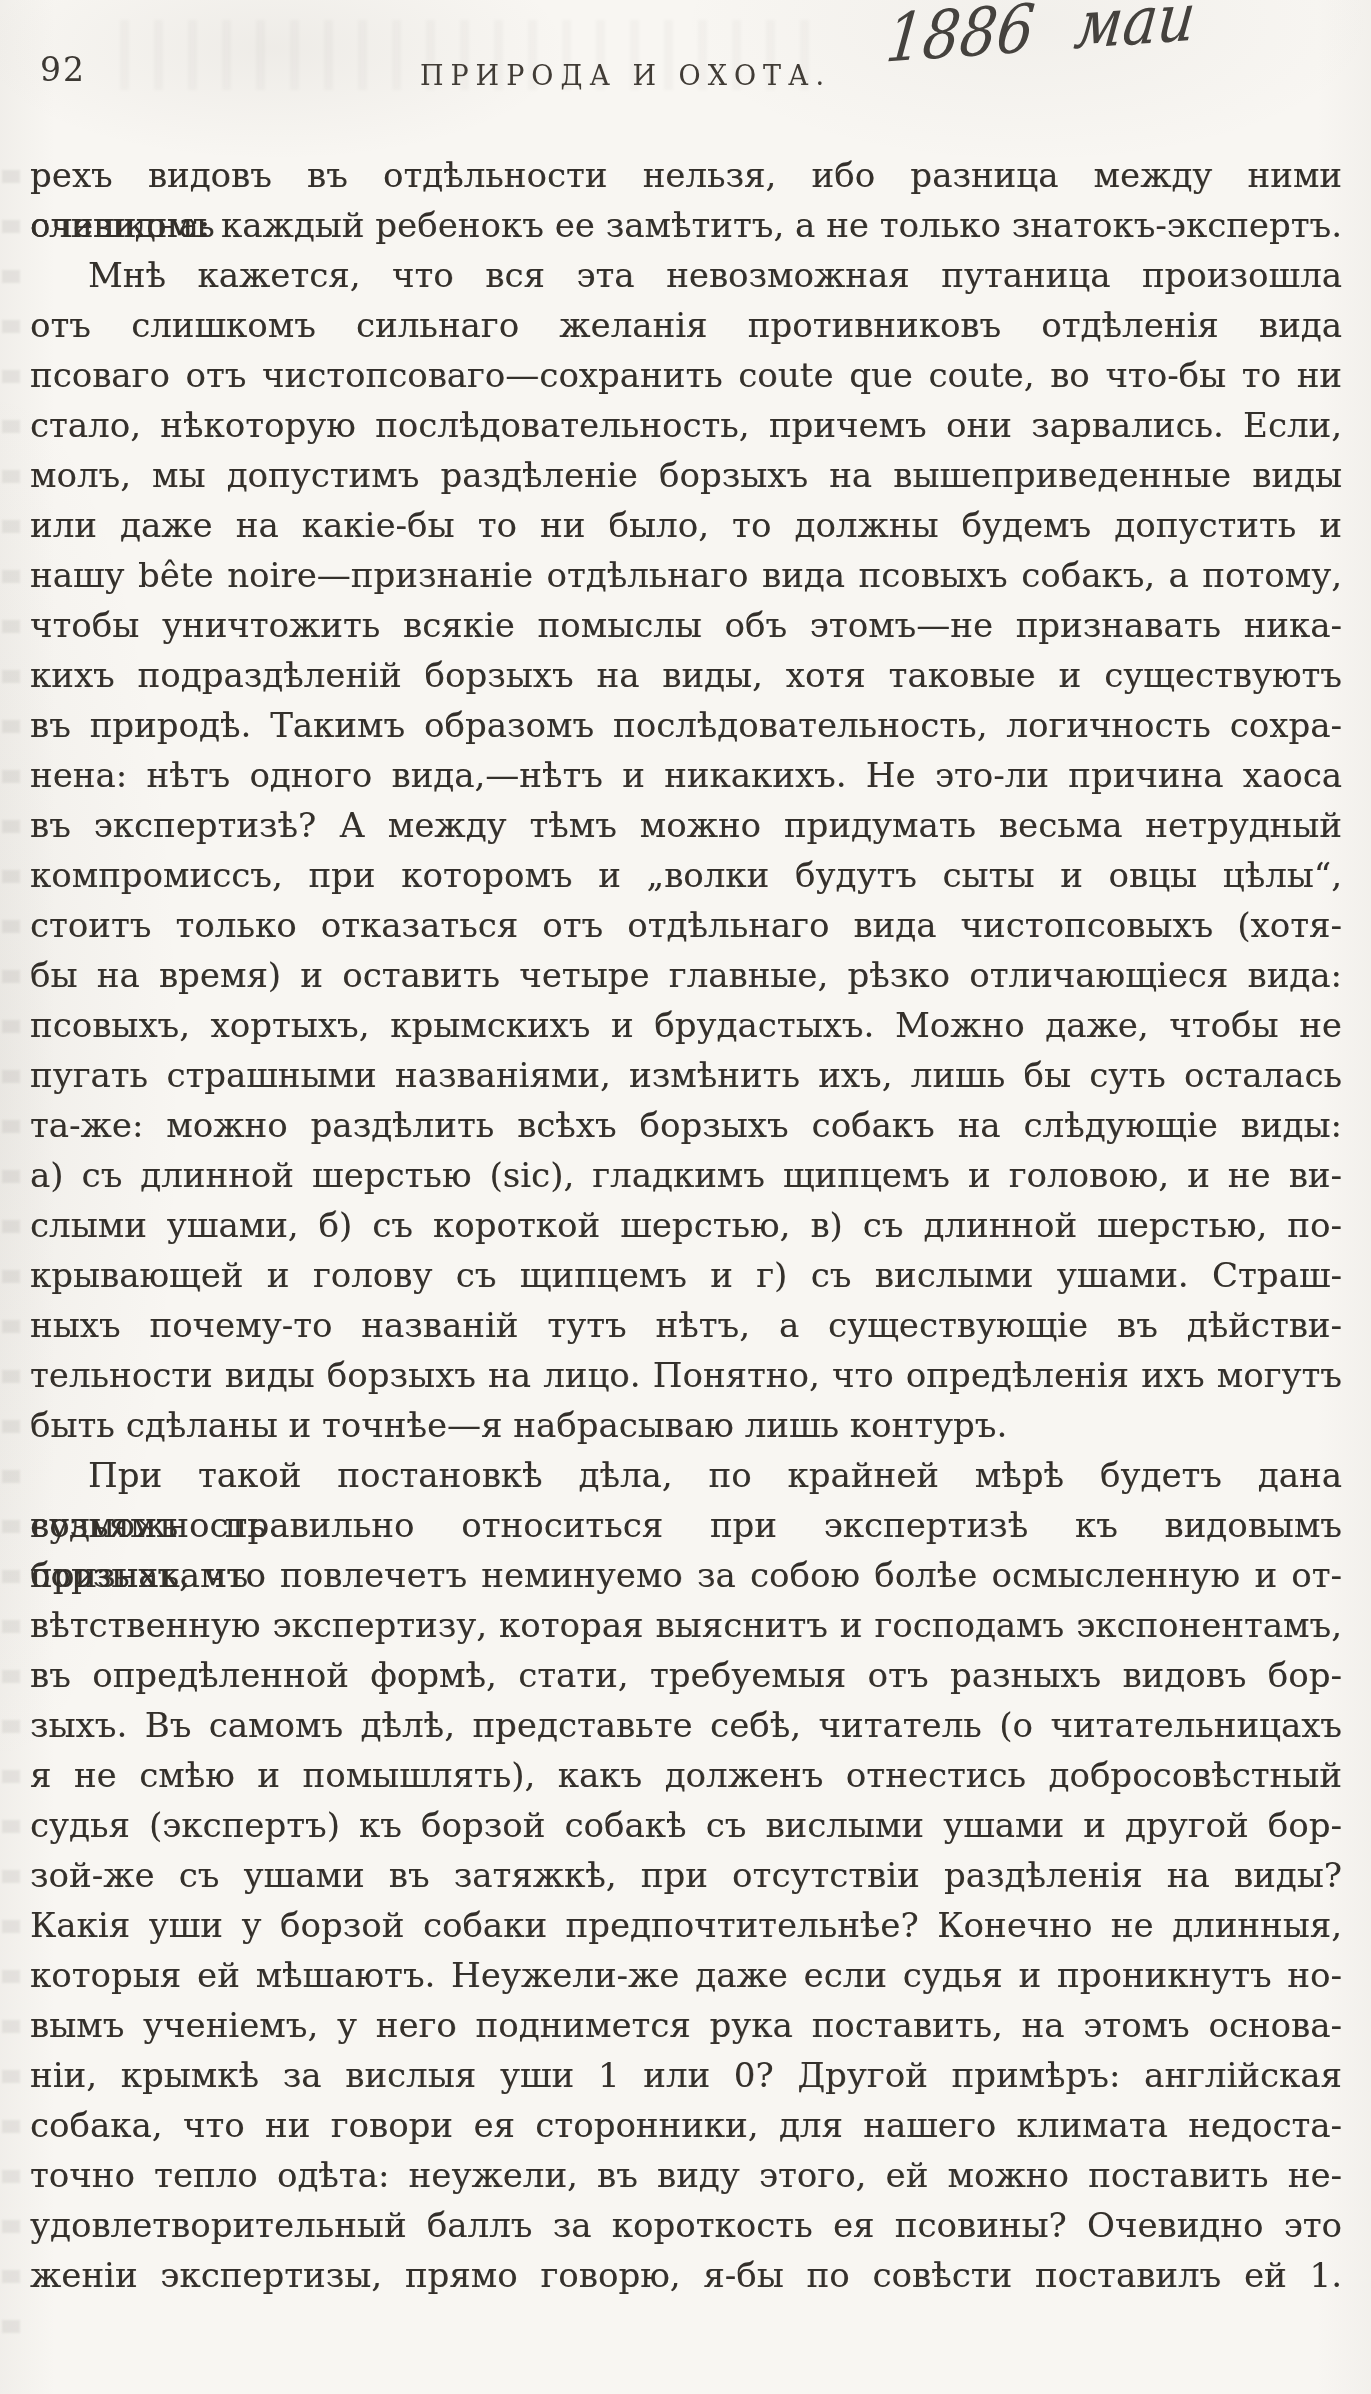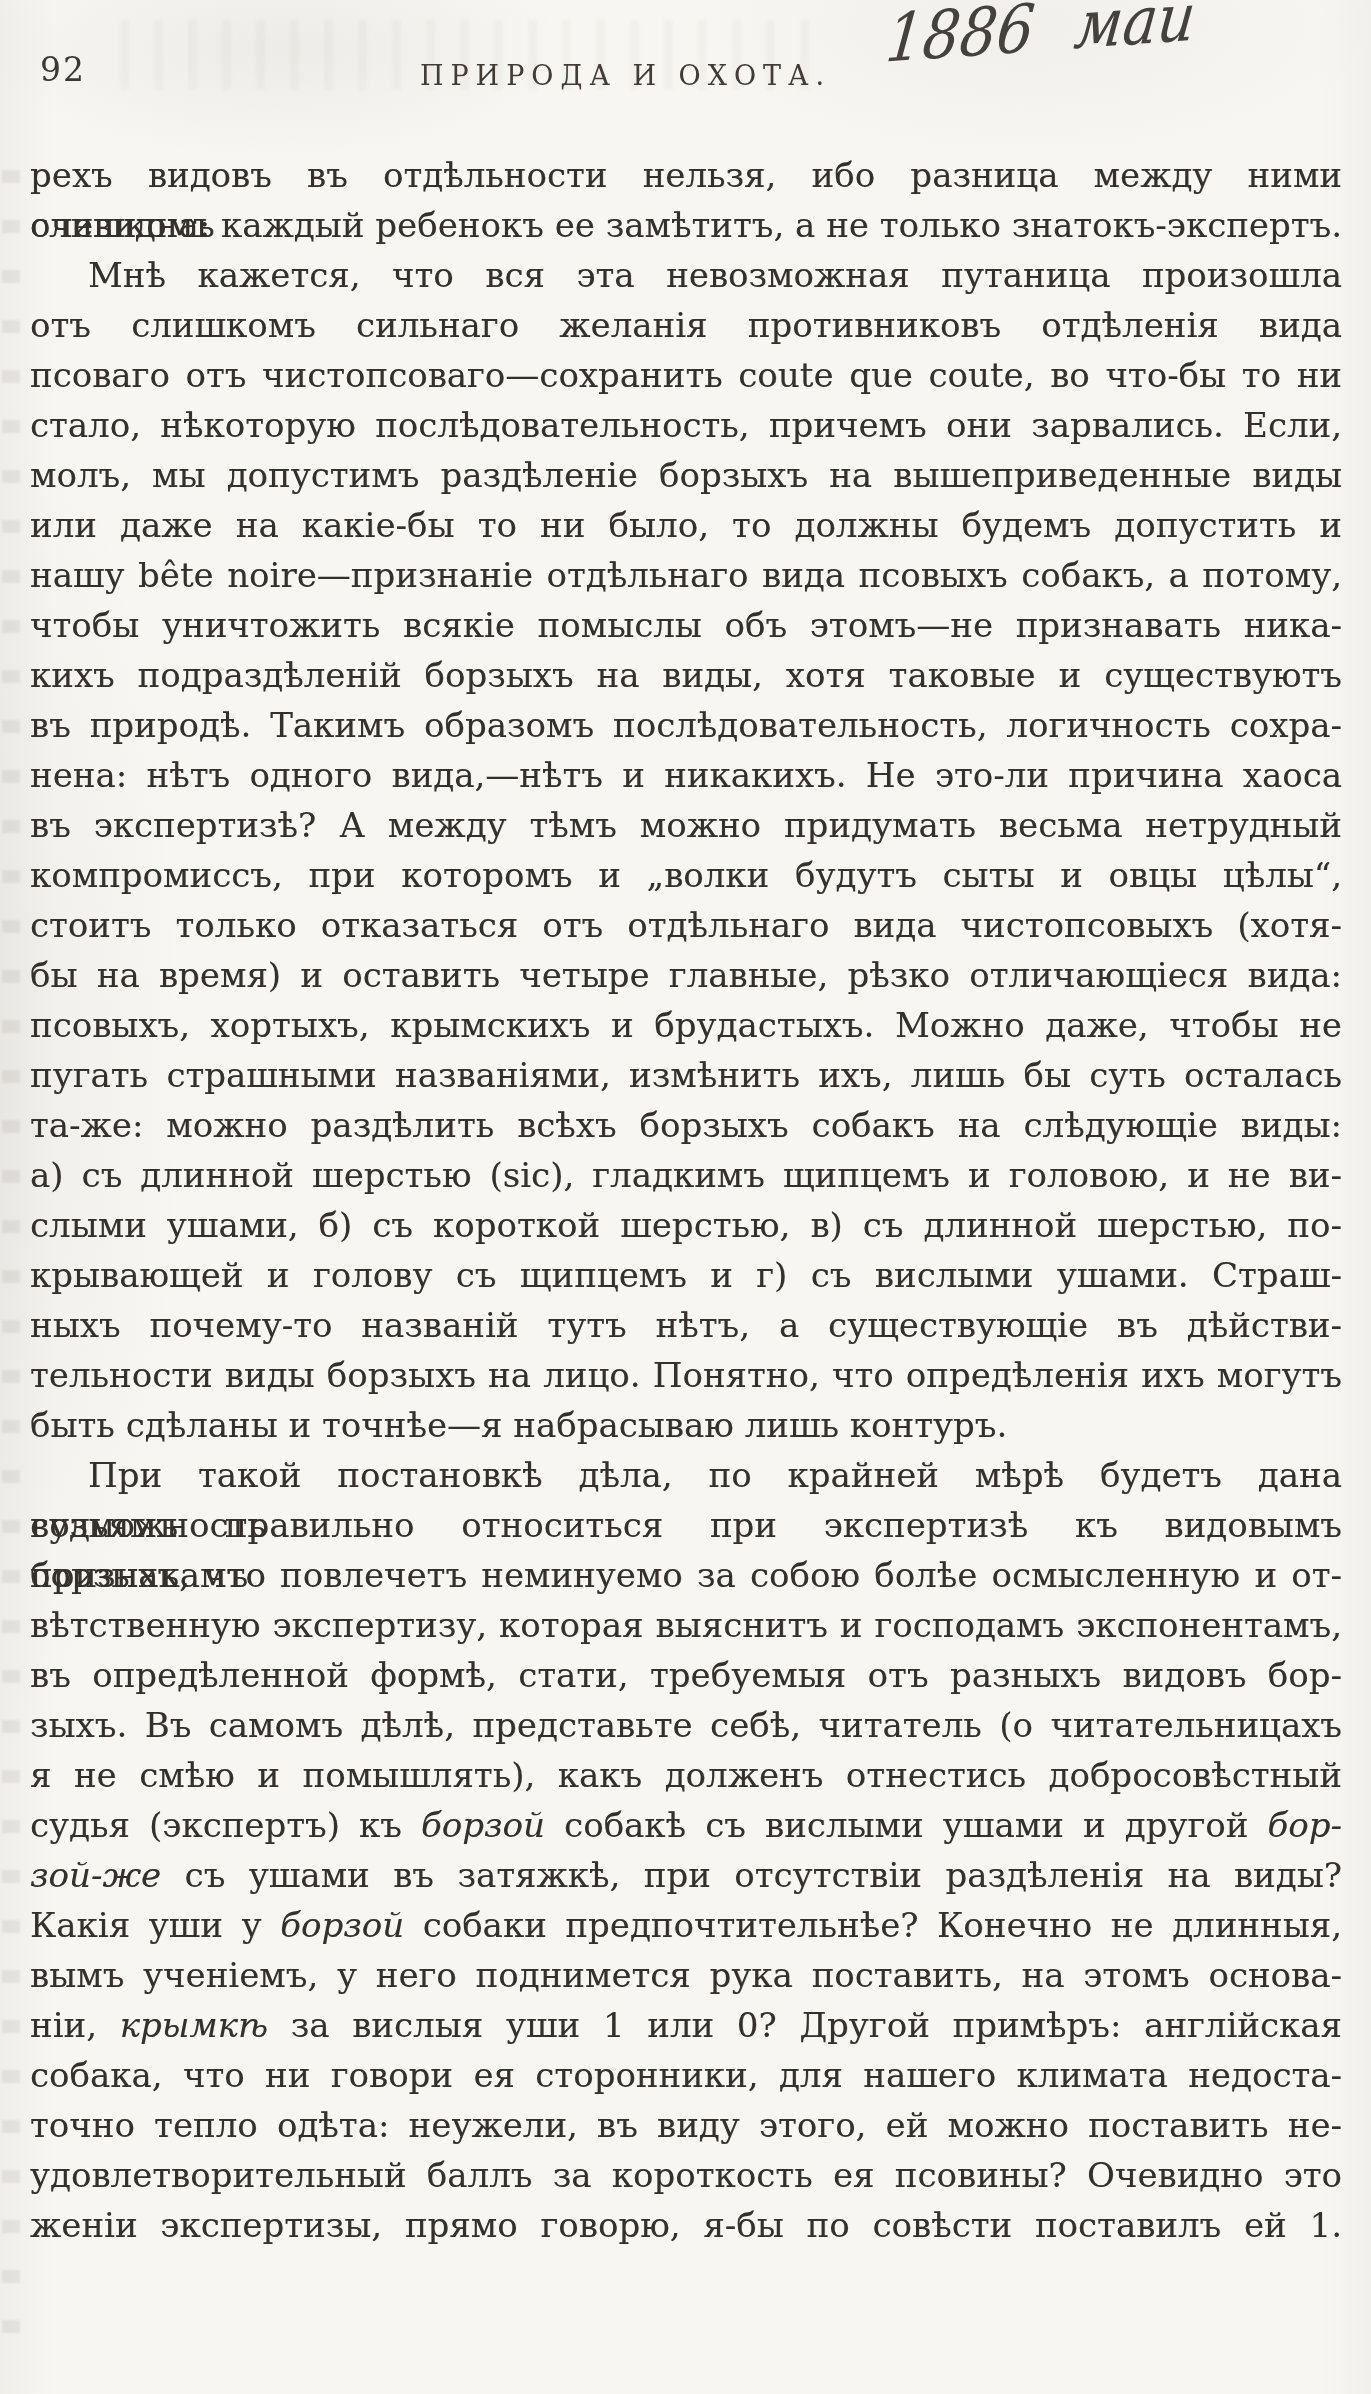--- a/index.html
+++ b/index.html
@@ -44,21 +44,21 @@
     position:absolute;left:30px;top:150px;width:1312px;
   }
   .line{
     font-size:34px;line-height:50px;height:50px;
     text-align:justify;text-align-last:justify;
     text-shadow:0.3px 0.4px 0 rgba(60,55,48,0.35);
     white-space:normal;overflow:visible;
   }
   .line.indent{text-indent:58px;}
   .line.end{text-align-last:left;}
-  .it{font-style:italic;}
+  .it{}
 </style>
 </head>
 <body>
 
 <div class="scan-noise-left"></div>
 <div class="scan-noise-top"></div>
 
 <div class="header">
   <div class="page-number">92</div>
   <div class="running-title">ПРИРОДА И ОХОТА.</div>
@@ -95,19 +95,20 @@
     <div class="line indent"><span>При такой постановкѣ дѣла, по крайней мѣрѣ будетъ дана возможность</span></div>
     <div class="line"><span>судьямъ правильно относиться при экспертизѣ къ видовымъ признакамъ</span></div>
     <div class="line"><span>борзыхъ, что повлечетъ неминуемо за собою болѣе осмысленную и от-</span></div>
     <div class="line"><span>вѣтственную экспертизу, которая выяснитъ и господамъ экспонентамъ,</span></div>
     <div class="line"><span>въ опредѣленной формѣ, стати, требуемыя отъ разныхъ видовъ бор-</span></div>
     <div class="line"><span>зыхъ. Въ самомъ дѣлѣ, представьте себѣ, читатель (о читательницахъ</span></div>
     <div class="line"><span>я не смѣю и помышлять), какъ долженъ отнестись добросовѣстный</span></div>
     <div class="line"><span>судья (экспертъ) къ </span><span class="it">борзой</span><span> собакѣ съ вислыми ушами и другой </span><span class="it">бор-</span></div>
     <div class="line"><span class="it">зой-же</span><span> съ ушами въ затяжкѣ, при отсутствіи раздѣленія на виды?</span></div>
     <div class="line"><span>Какія уши у </span><span class="it">борзой</span><span> собаки предпочтительнѣе? Конечно не длинныя,</span></div>
+    <div class="line"><span>которыя ей мѣшаютъ. Неужели-же даже если судья и проникнутъ но-</span></div>
     <div class="line"><span>вымъ ученіемъ, у него поднимется рука поставить, на этомъ основа-</span></div>
     <div class="line"><span>ніи, </span><span class="it">крымкѣ</span><span> за вислыя уши 1 или 0? Другой примѣръ: англійская</span></div>
     <div class="line"><span>собака, что ни говори ея сторонники, для нашего климата недоста-</span></div>
     <div class="line"><span>точно тепло одѣта: неужели, въ виду этого, ей можно поставить не-</span></div>
     <div class="line"><span>удовлетворительный баллъ за короткость ея псовины? Очевидно это</span></div>
     <div class="line"><span>женіи экспертизы, прямо говорю, я-бы по совѣсти поставилъ ей 1.</span></div>
   </div>
 
 </body></html>

